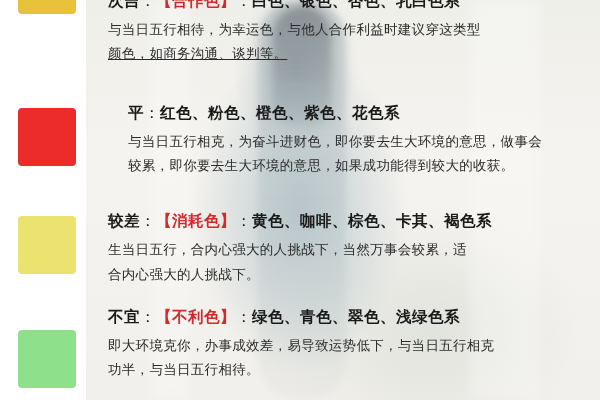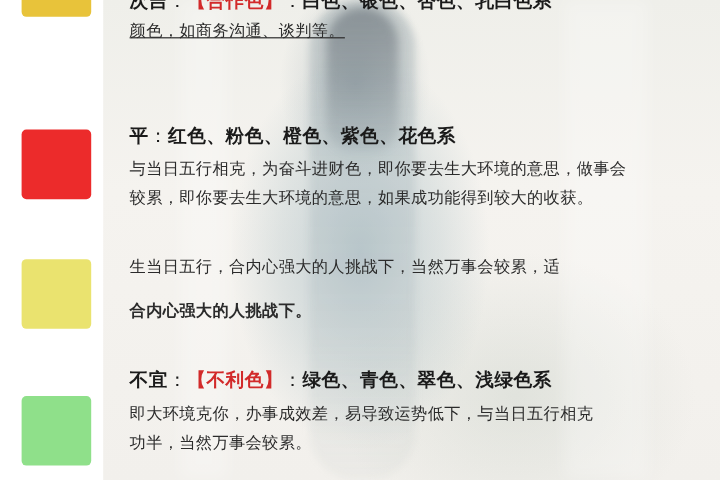--- a/index.html
+++ b/index.html
@@ -75,21 +75,21 @@
   .swatch.s-gold  { top: -44px; }
   .swatch.s-red   { top: 108px; }
   .swatch.s-yellow{ top: 216px; }
   .swatch.s-green { top: 330px; }
   .entry {
     position: absolute;
     left: 108px;
     right: 14px;
   }
   .entry.e1 { top: -12px; }
-  .entry.e2 { top: 100px; }
+  .entry.e2 { top: 100px; margin-left: 20px; }
   .entry.e3 { top: 208px; }
   .entry.e4 { top: 304px; }
 
   .head {
     font-size: 15.5px;
     line-height: 26px;
     letter-spacing: 0.5px;
     white-space: nowrap;
     font-family: "DejaVu Sans", "Liberation Sans", sans-serif;
   }
@@ -122,37 +122,41 @@
     <div class="swatch s-gold" style="background:#e8c33a;"></div>
     <div class="swatch s-red" style="background:#ec2b2b;"></div>
     <div class="swatch s-yellow" style="background:#eae36f;"></div>
     <div class="swatch s-green" style="background:#8fe08a;"></div>
   </div>
 
   <div class="entry e1">
     <div class="head">
       <span class="rating">次吉</span><span class="sep">：</span><span class="tag">【合作色】</span><span class="sep">：</span><span class="colors">白色、银色、杏色、乳白色系</span>
     </div>
+    <div class="body-text">与当日五行相待，为幸运色，与他人合作利益时建议穿这类型</div>
     <div class="body-text" style="margin-top:0;text-decoration:underline;">颜色，如商务沟通、谈判等。</div>
   </div>
 
   <div class="entry e2">
     <div class="head">
       <span class="rating">平</span><span class="sep">：</span><span class="colors">红色、粉色、橙色、紫色、花色系</span>
     </div>
     <div class="body-text">与当日五行相克，为奋斗进财色，即你要去生大环境的意思，做事会</div>
     <div class="body-text" style="margin-top:0;">较累，即你要去生大环境的意思，如果成功能得到较大的收获。</div>
   </div>
 
   <div class="entry e3">
+    <div class="head">
+      <span class="rating">较差</span><span class="sep">：</span><span class="tag">【消耗色】</span><span class="sep">：</span><span class="colors">黄色、咖啡、棕色、卡其、褐色系</span>
+    </div>
     <div class="body-text">生当日五行，合内心强大的人挑战下，当然万事会较累，适</div>
-    <div class="body-text" style="margin-top:12px;font-weight:bold;">合内心强大的人挑战下。</div>
+    <div class="body-text" style="margin-top:1px;">合内心强大的人挑战下。</div>
   </div>
 
   <div class="entry e4">
     <div class="head">
       <span class="rating">不宜</span><span class="sep">：</span><span class="tag">【不利色】</span><span class="sep">：</span><span class="colors">绿色、青色、翠色、浅绿色系</span>
     </div>
     <div class="body-text">即大环境克你，办事成效差，易导致运势低下，与当日五行相克</div>
-    <div class="body-text" style="margin-top:0;">功半，当然万事会较累。</div>
+    <div class="body-text" style="margin-top:0;">功半，与当日五行相待。</div>
   </div>
 
 </div>
 
 </body></html>

